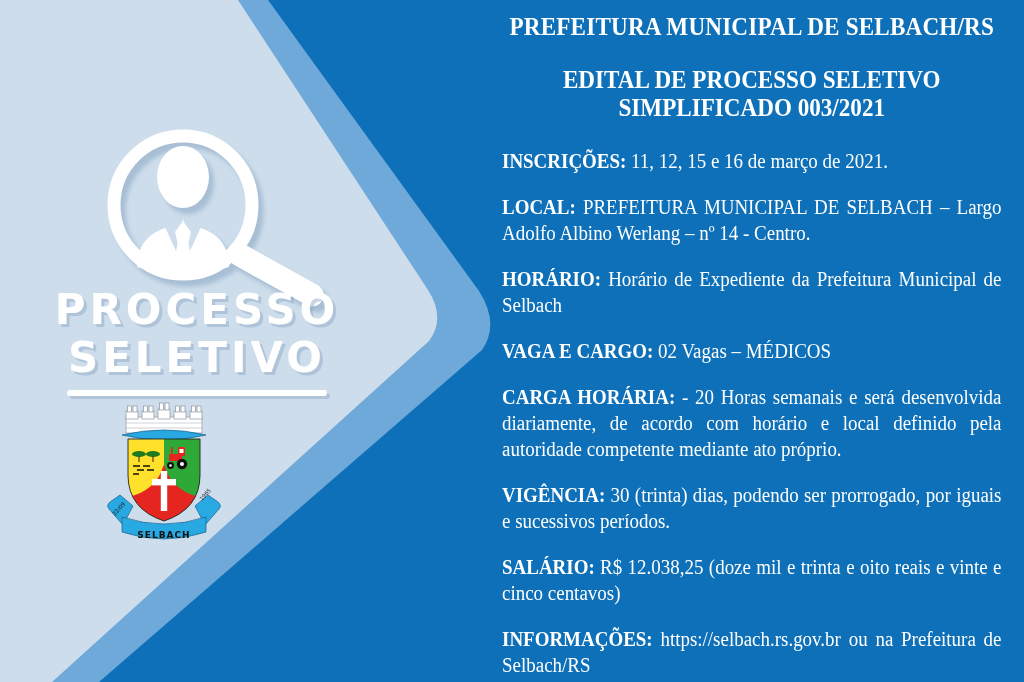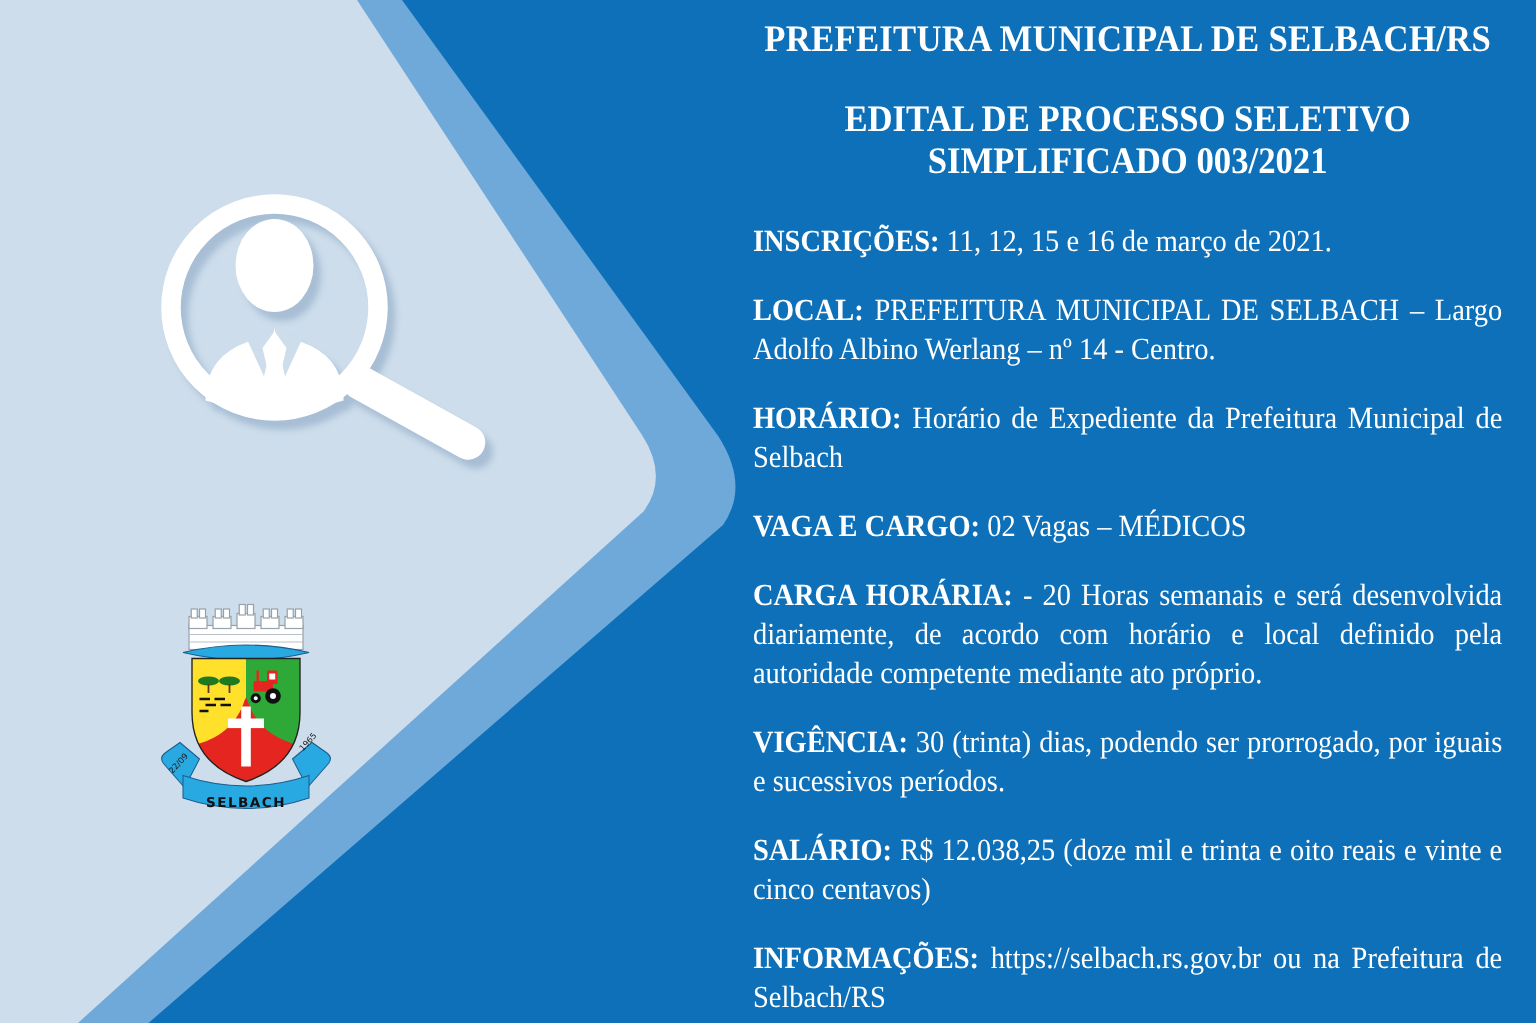--- a/index.html
+++ b/index.html
@@ -67,20 +67,25 @@
       <g>
         <ellipse cx="93" cy="62" rx="26" ry="31" fill="#ffffff"></ellipse>
         <path d="M47,148 Q49,122 75,113 Q88,108 93,104 Q98,108 111,113 Q137,122 139,148
                  L139,152 Q116,159 93,159 Q70,159 47,152 Z" fill="#ffffff"></path>
         <path d="M75,112 L93,104 L86,136 Z" fill="#CDDDEB"></path>
         <path d="M111,112 L93,104 L100,136 Z" fill="#CDDDEB"></path>
         <path d="M93,106 L101,117 L97,134 L93,146 L89,134 L85,117 Z" fill="#ffffff"></path>
       </g>
     </svg>
 
+    <div class="panel-headline">
+      <span class="hl-line">PROCESSO</span>
+      <span class="hl-line">SELETIVO</span>
+      <div class="hl-underline"></div>
+    </div>
 
     <svg class="crest-svg" viewBox="0 0 116 150" aria-hidden="true">
 
       <g fill="#ffffff" stroke="#98a0a8" stroke-width="0.8">
         <rect x="20" y="18" width="76" height="16"></rect>
         <rect x="20" y="12" width="12" height="8"></rect>
         <rect x="36" y="12" width="12" height="8"></rect>
         <rect x="52" y="10" width="12" height="10"></rect>
         <rect x="68" y="12" width="12" height="8"></rect>
         <rect x="84" y="12" width="12" height="8"></rect>

